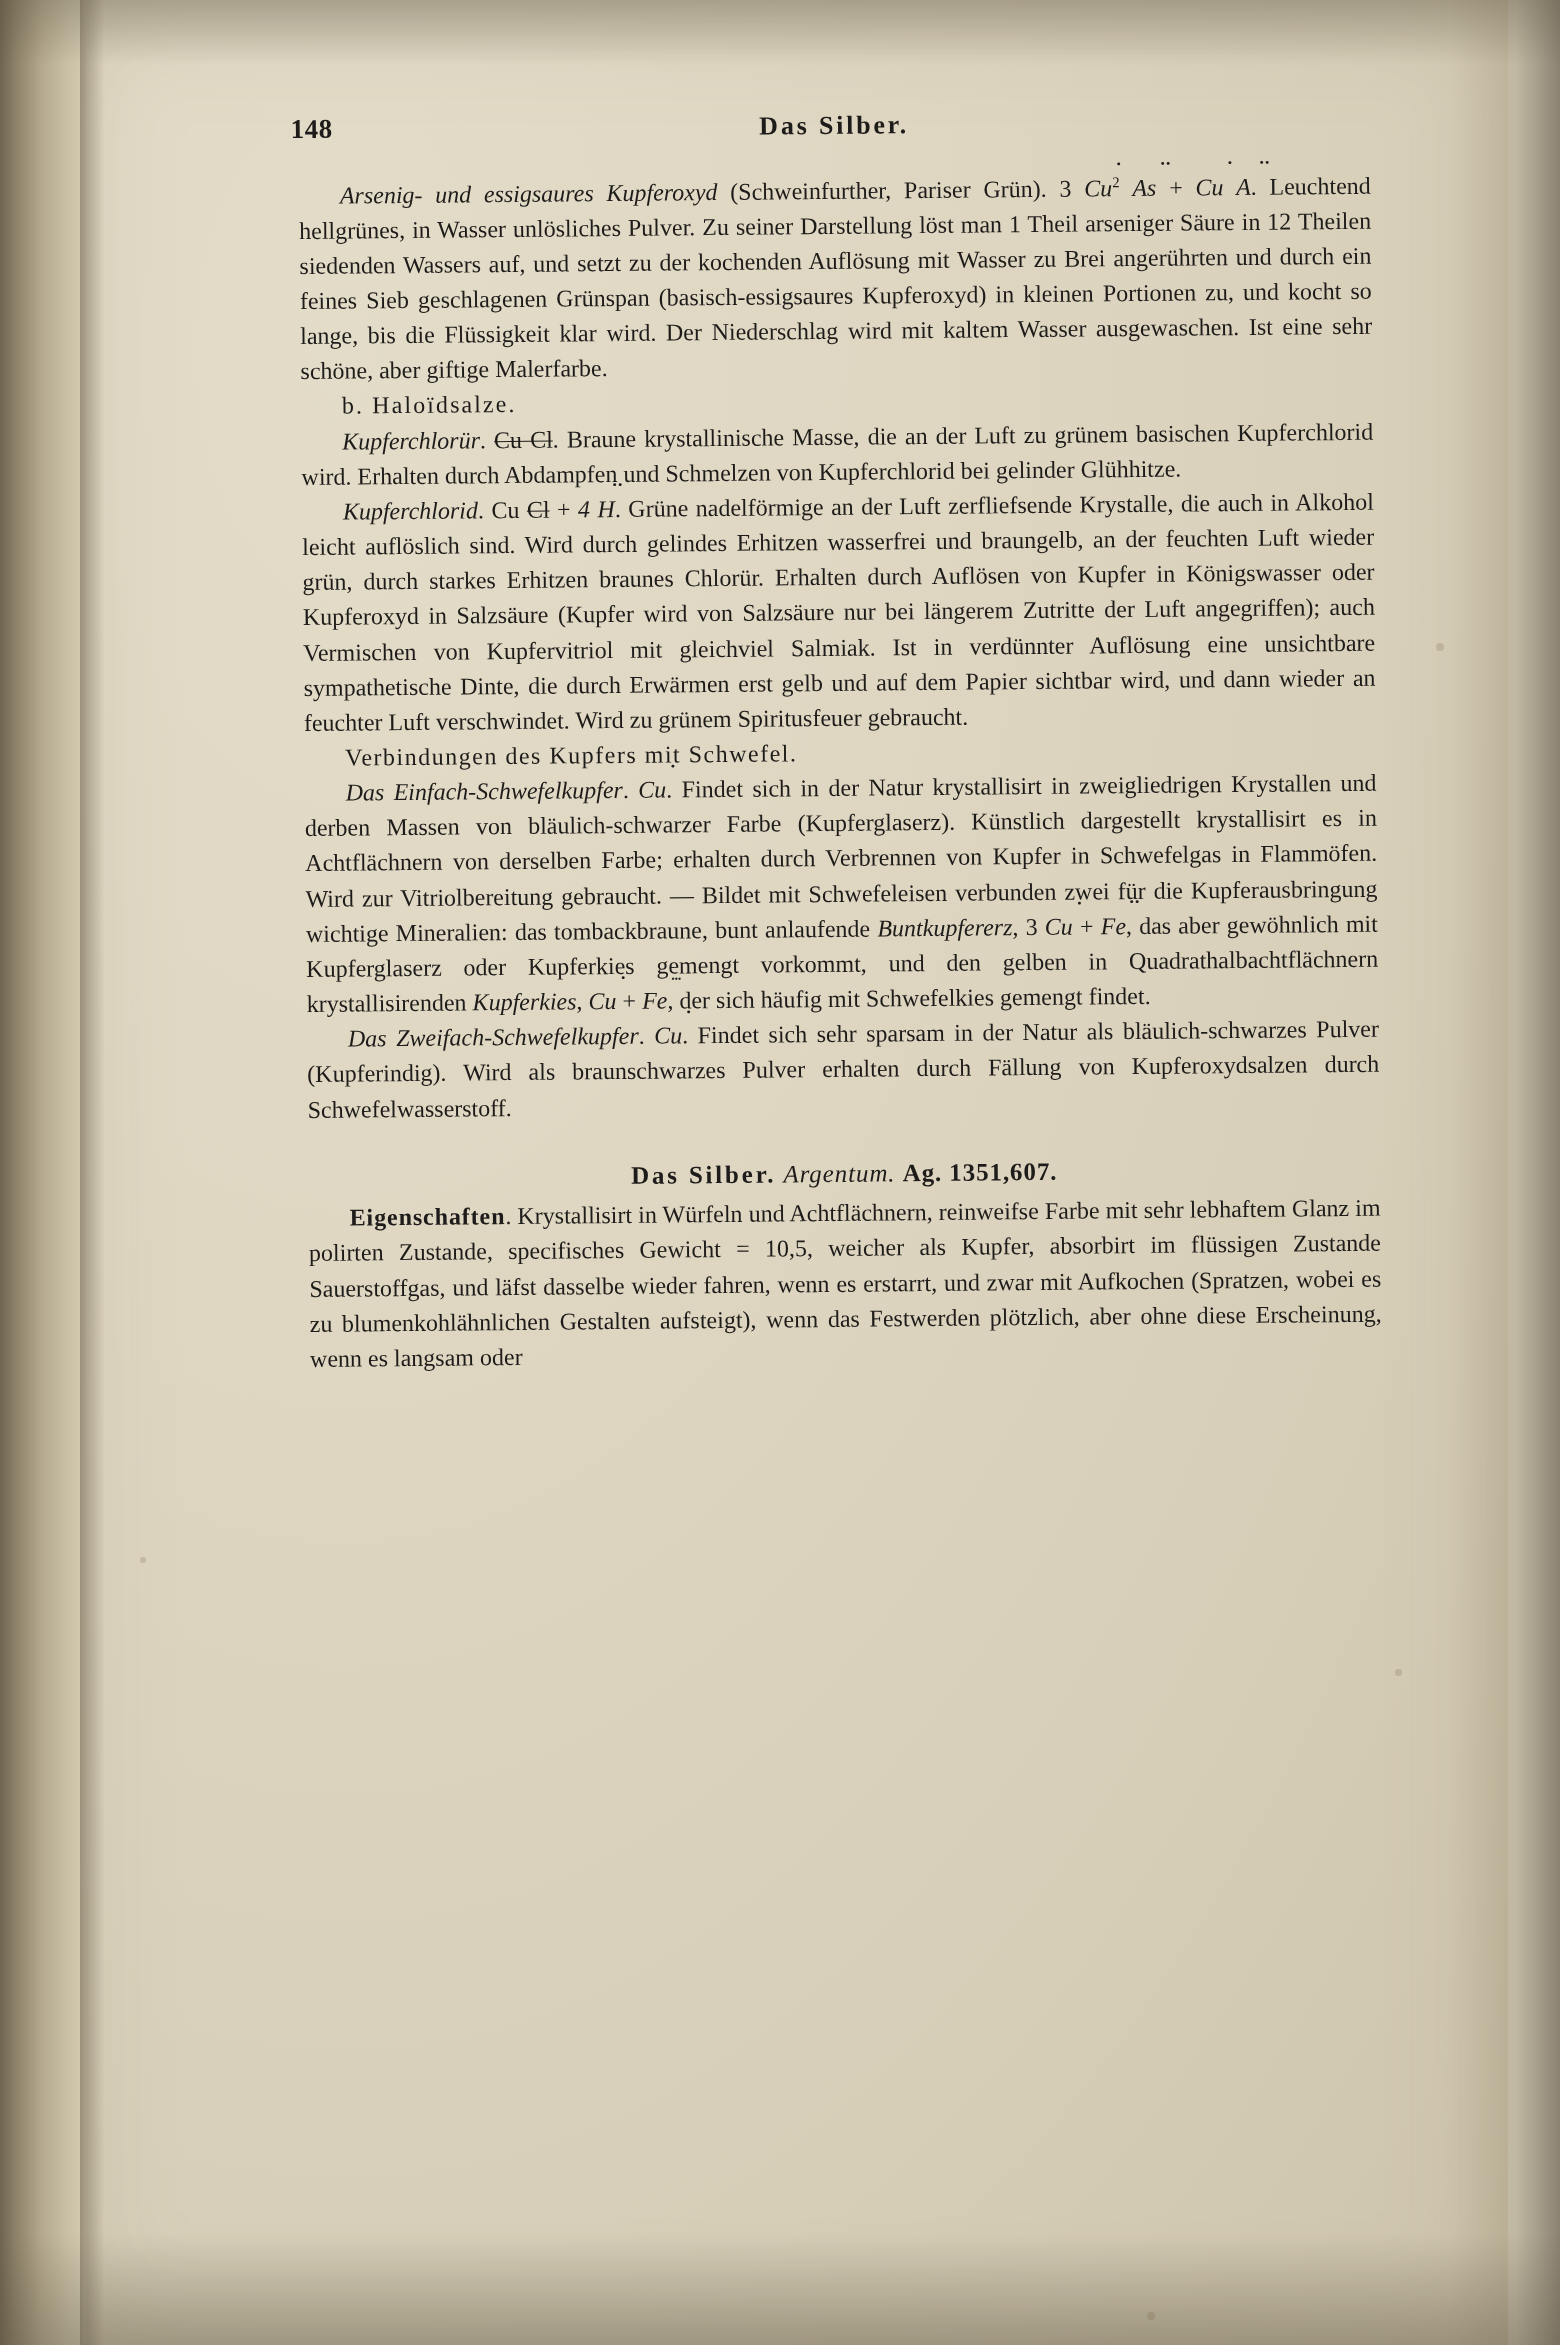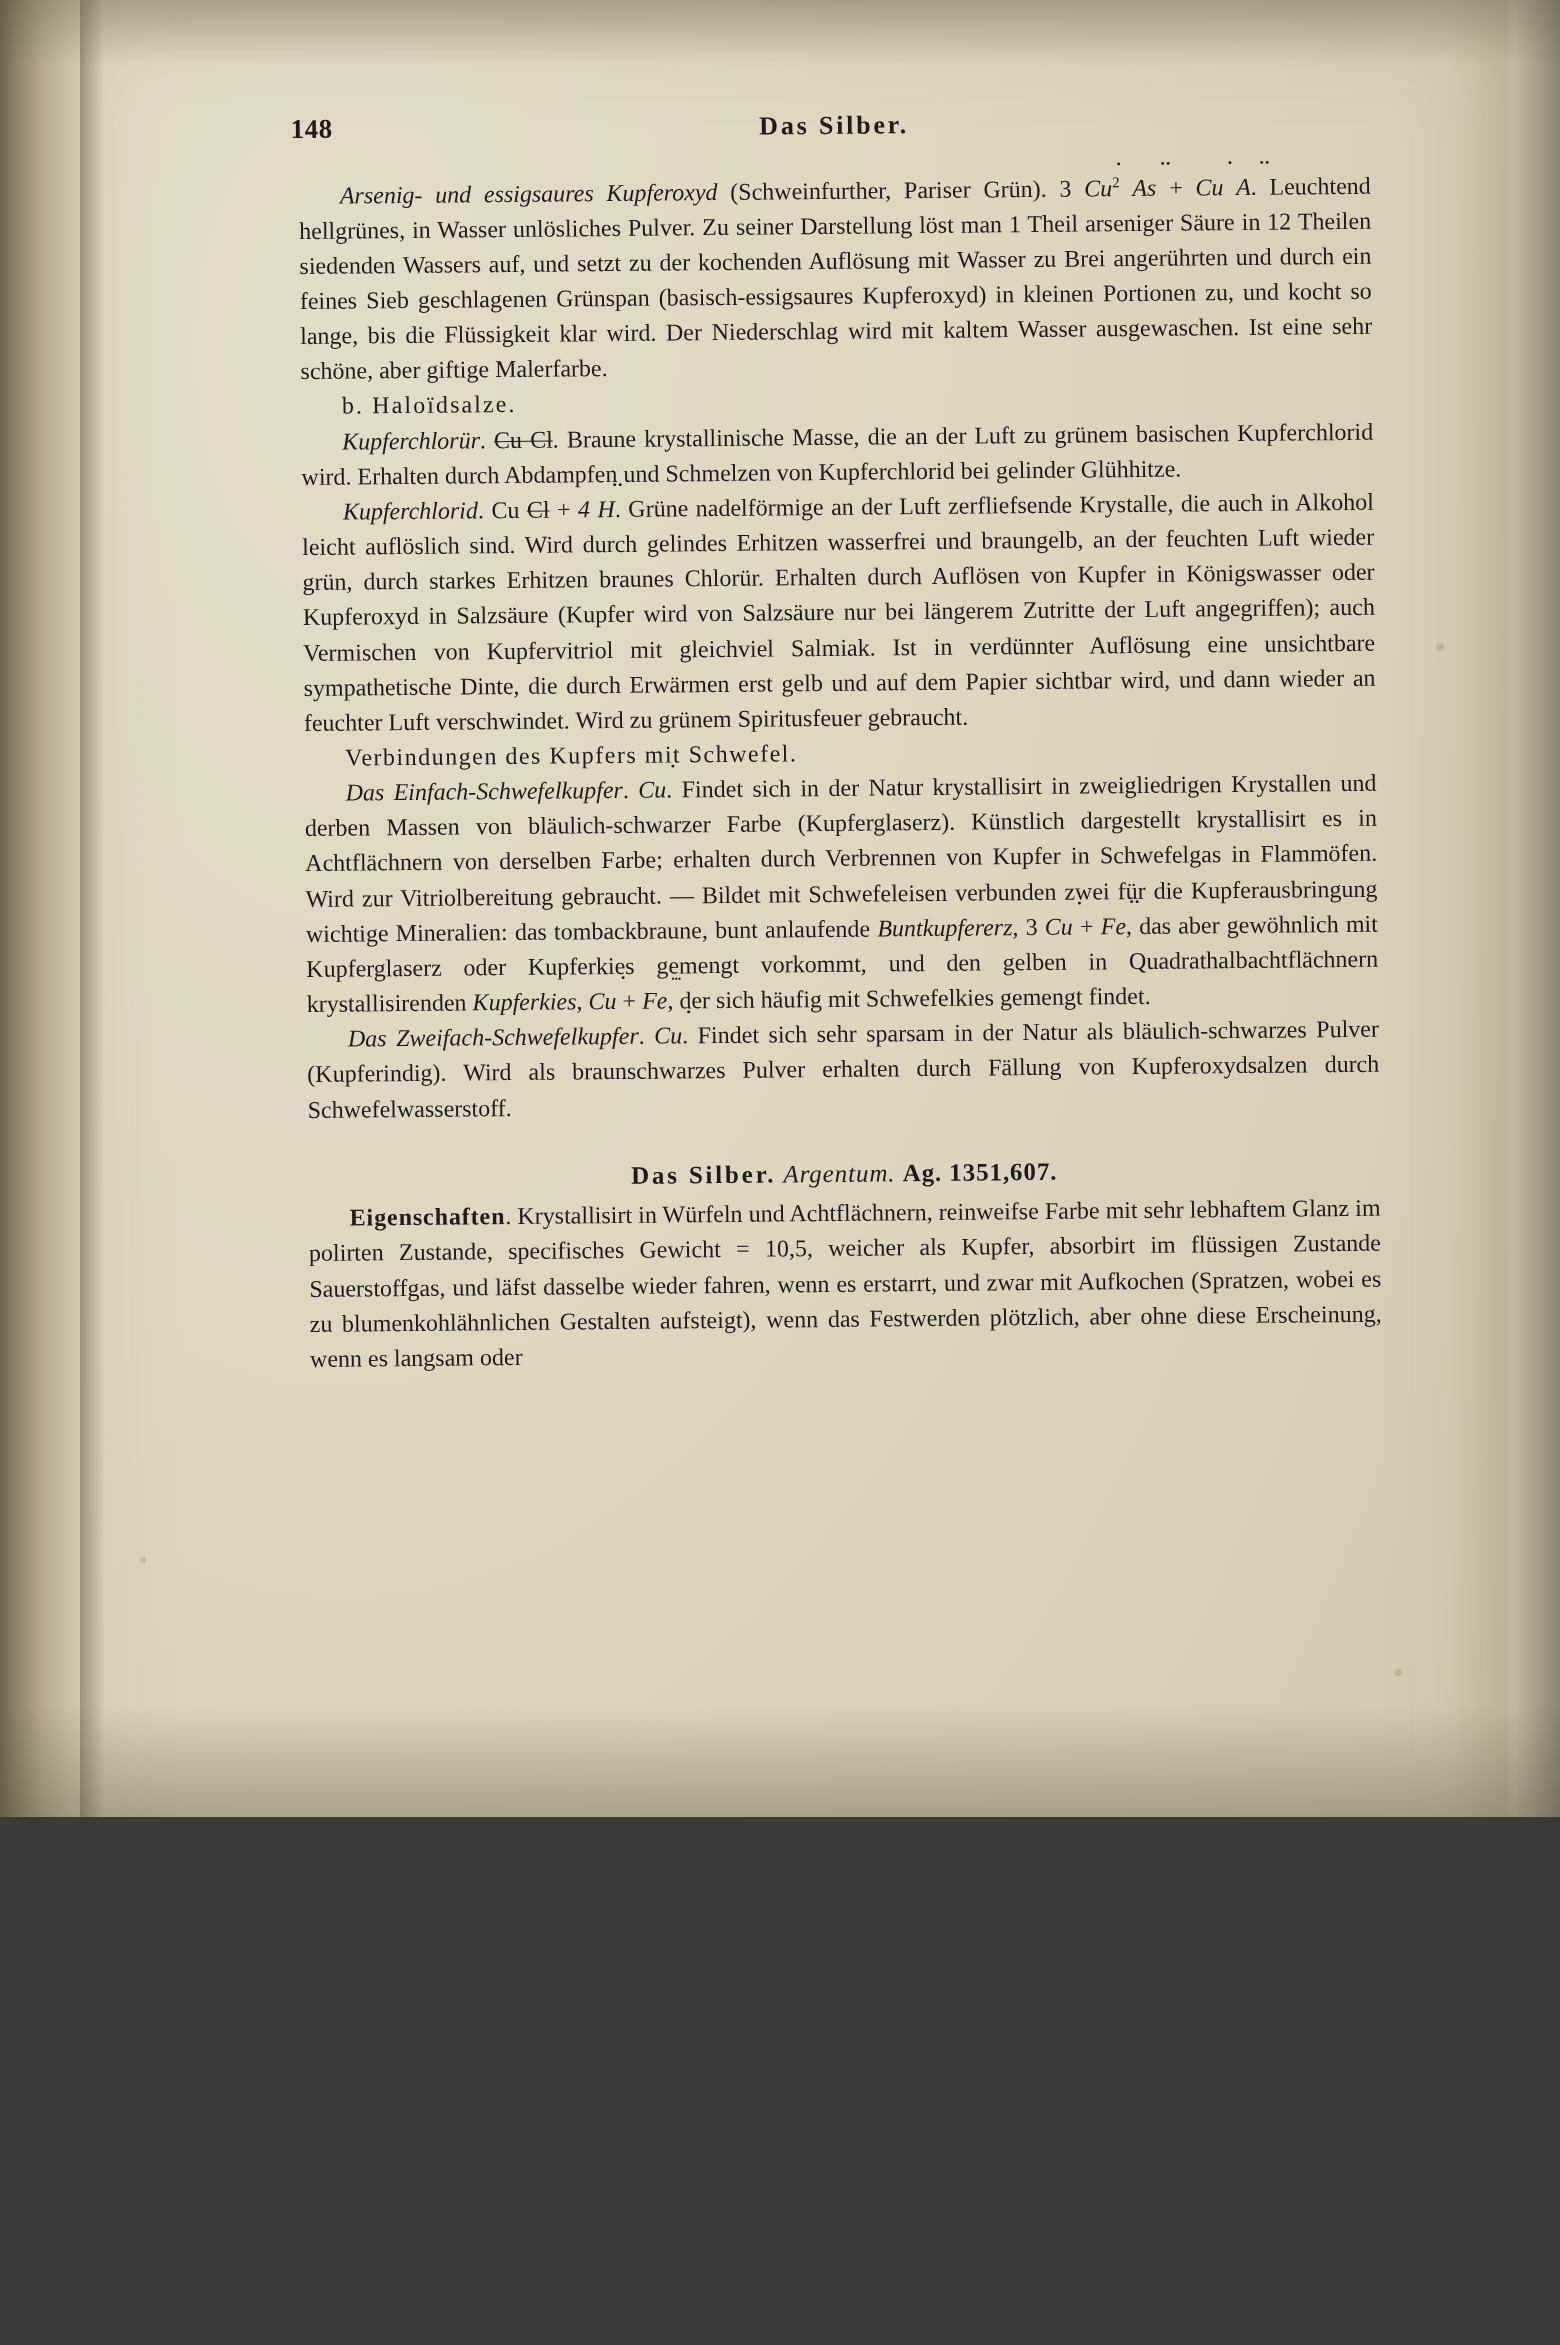--- a/index.html
+++ b/index.html
@@ -3,21 +3,21 @@
 <meta charset="utf-8">
 <style>
   html, body {
     margin: 0;
     padding: 0;
     background: #3a3a38;
   }
   .page {
     position: relative;
     width: 1561px;
-    height: 1817px;
+    height: 2345px;
     overflow: hidden;
     background: #cfc7b4;
     font-family: "Liberation Serif", serif;
   }
   
   .paper {
     position: absolute;
     left: 54px;
     top: 0;
     width: 1454px;

